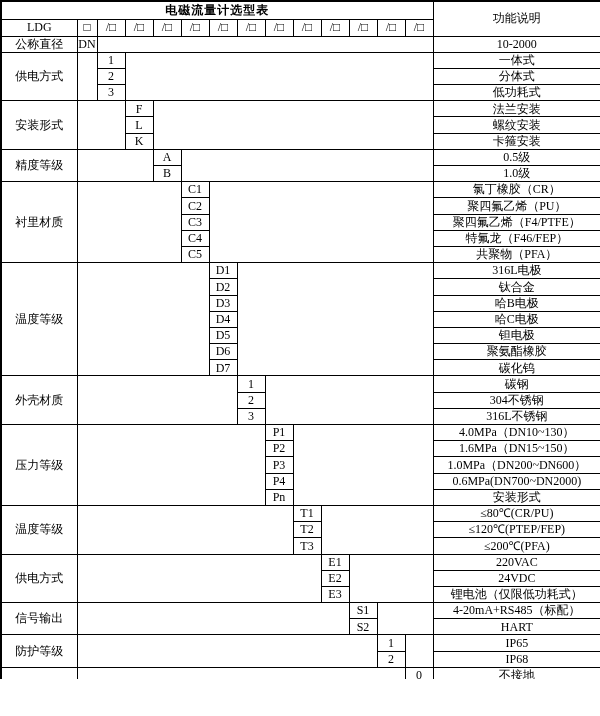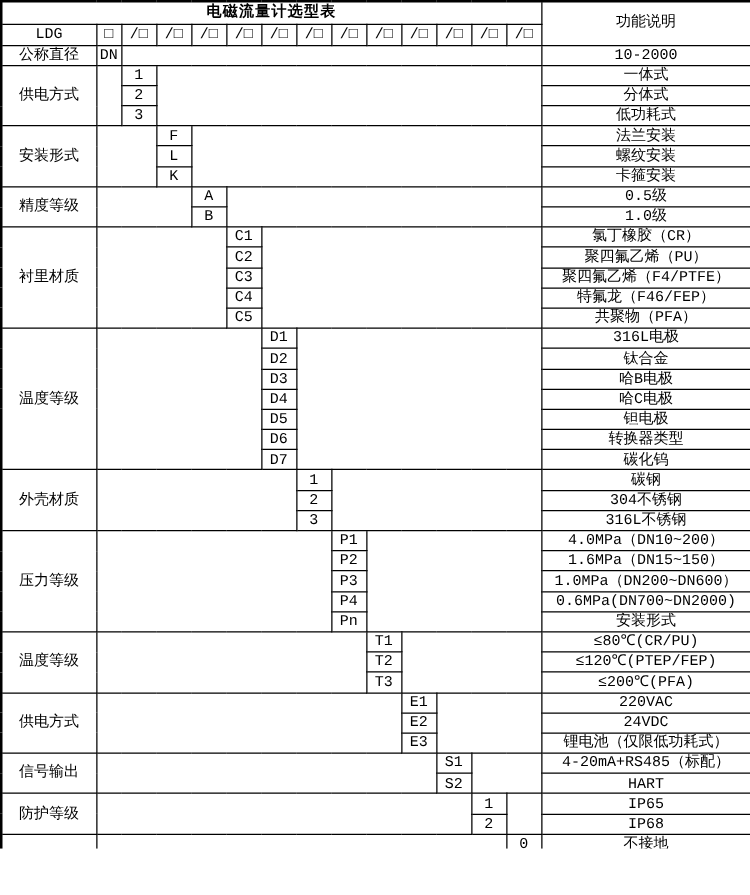--- a/index.html
+++ b/index.html
@@ -1,19 +1,19 @@
 <!DOCTYPE html>
 <html><head>
 <meta charset="utf-8">
 <style>
   * { box-sizing: border-box; }
   html, body { margin: 0; padding: 0; background: #ffffff; }
   .sheet {
     width: 600px; height: 679px; overflow: hidden;
-    font-family: Liberation Mono, monospace;
+    font-family: Liberation Serif, serif;
     color: #000; background: #fff;
   }
   table.sel {
     border-collapse: collapse; table-layout: fixed;
     width: 600px; border: 2px solid #000;
   }
   table.sel td {
     border: 1px solid #000;
     padding: 0;
     font-size: 12px;
@@ -167,21 +167,21 @@
         <tr class="body-row">
           <td class="code-cell">D4</td>
           <td class="desc-cell">哈C电极</td>
         </tr>
         <tr class="body-row">
           <td class="code-cell">D5</td>
           <td class="desc-cell">钽电极</td>
         </tr>
         <tr class="body-row">
           <td class="code-cell">D6</td>
-          <td class="desc-cell">转换器类型</td>
+          <td class="desc-cell">聚氨酯橡胶</td>
         </tr>
         <tr class="body-row">
           <td class="code-cell">D7</td>
           <td class="desc-cell">碳化钨</td>
         </tr>
         <tr class="body-row">
           <td rowspan="3" class="label-cell">外壳材质</td>
           <td rowspan="3" colspan="6"></td>
           <td class="code-cell">1</td>
           <td rowspan="3" colspan="6"></td>
@@ -193,21 +193,21 @@
         </tr>
         <tr class="body-row">
           <td class="code-cell">3</td>
           <td class="desc-cell">316L不锈钢</td>
         </tr>
         <tr class="body-row">
           <td rowspan="5" class="label-cell">压力等级</td>
           <td rowspan="5" colspan="7"></td>
           <td class="code-cell">P1</td>
           <td rowspan="5" colspan="5"></td>
-          <td class="desc-cell align-left">4.0MPa（DN10~200）</td>
+          <td class="desc-cell align-left">4.0MPa（DN10~130）</td>
         </tr>
         <tr class="body-row">
           <td class="code-cell">P2</td>
           <td class="desc-cell align-left">1.6MPa（DN15~150）</td>
         </tr>
         <tr class="body-row">
           <td class="code-cell">P3</td>
           <td class="desc-cell align-left">1.0MPa（DN200~DN600）</td>
         </tr>
         <tr class="body-row">

